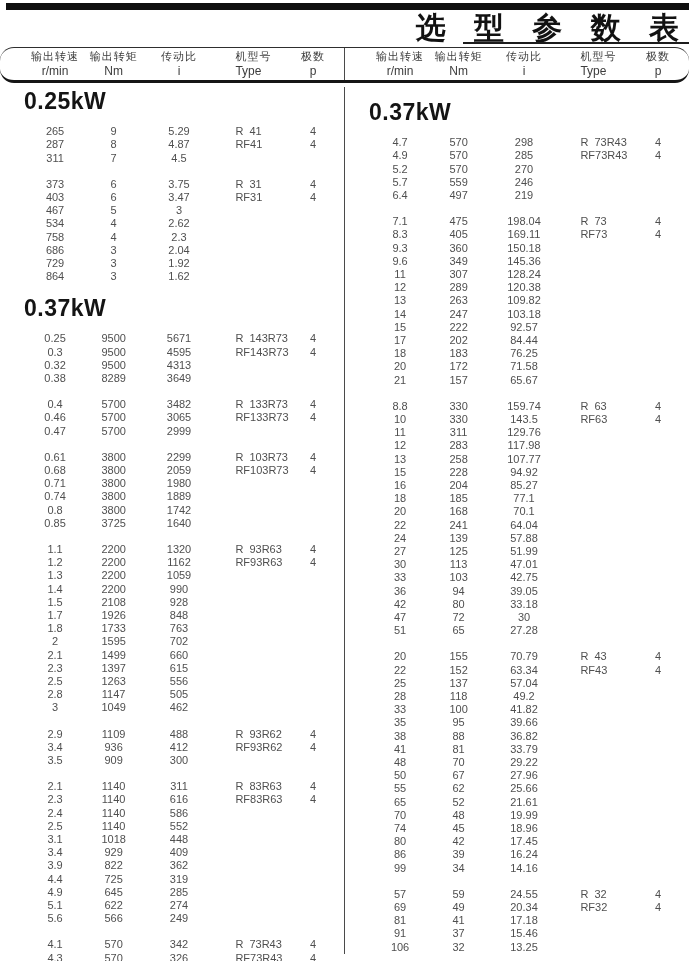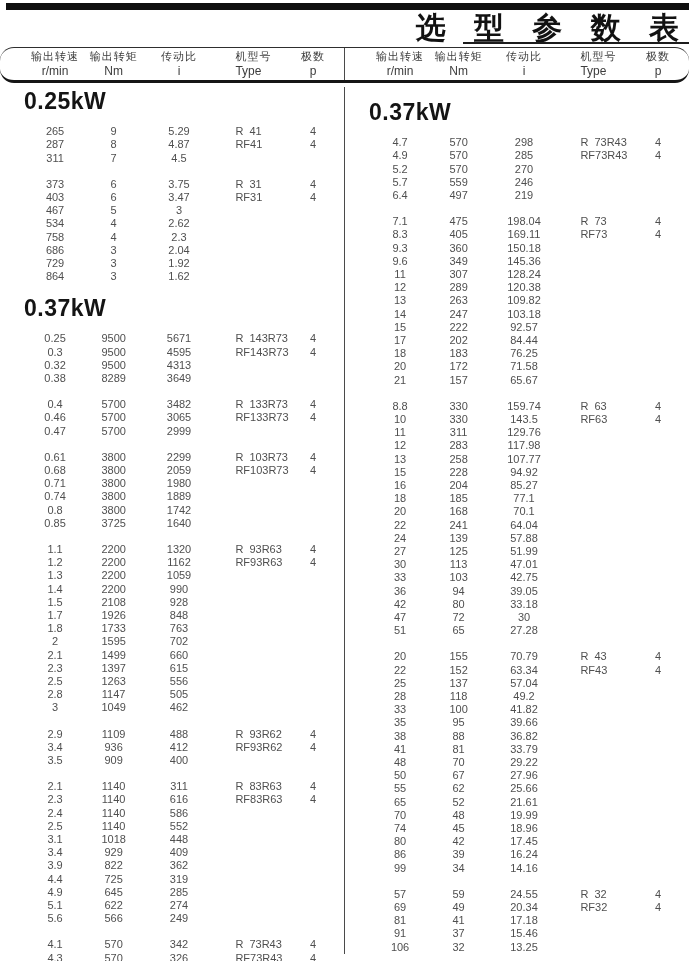--- a/index.html
+++ b/index.html
@@ -398,21 +398,21 @@
           <div class="row">
             <span class="cell c0">3.4</span>
             <span class="cell c1">936</span>
             <span class="cell c2">412</span>
             <span class="cell c3">RF93R62</span>
             <span class="cell c4">4</span>
           </div>
           <div class="row">
             <span class="cell c0">3.5</span>
             <span class="cell c1">909</span>
-            <span class="cell c2">400</span>
+            <span class="cell c2">300</span>
             <span class="cell c3"></span>
             <span class="cell c4"></span>
           </div>
         </div>
         <div class="group">
           <div class="row">
             <span class="cell c0">2.1</span>
             <span class="cell c1">1140</span>
             <span class="cell c2">311</span>
             <span class="cell c3">R  83R63</span>

